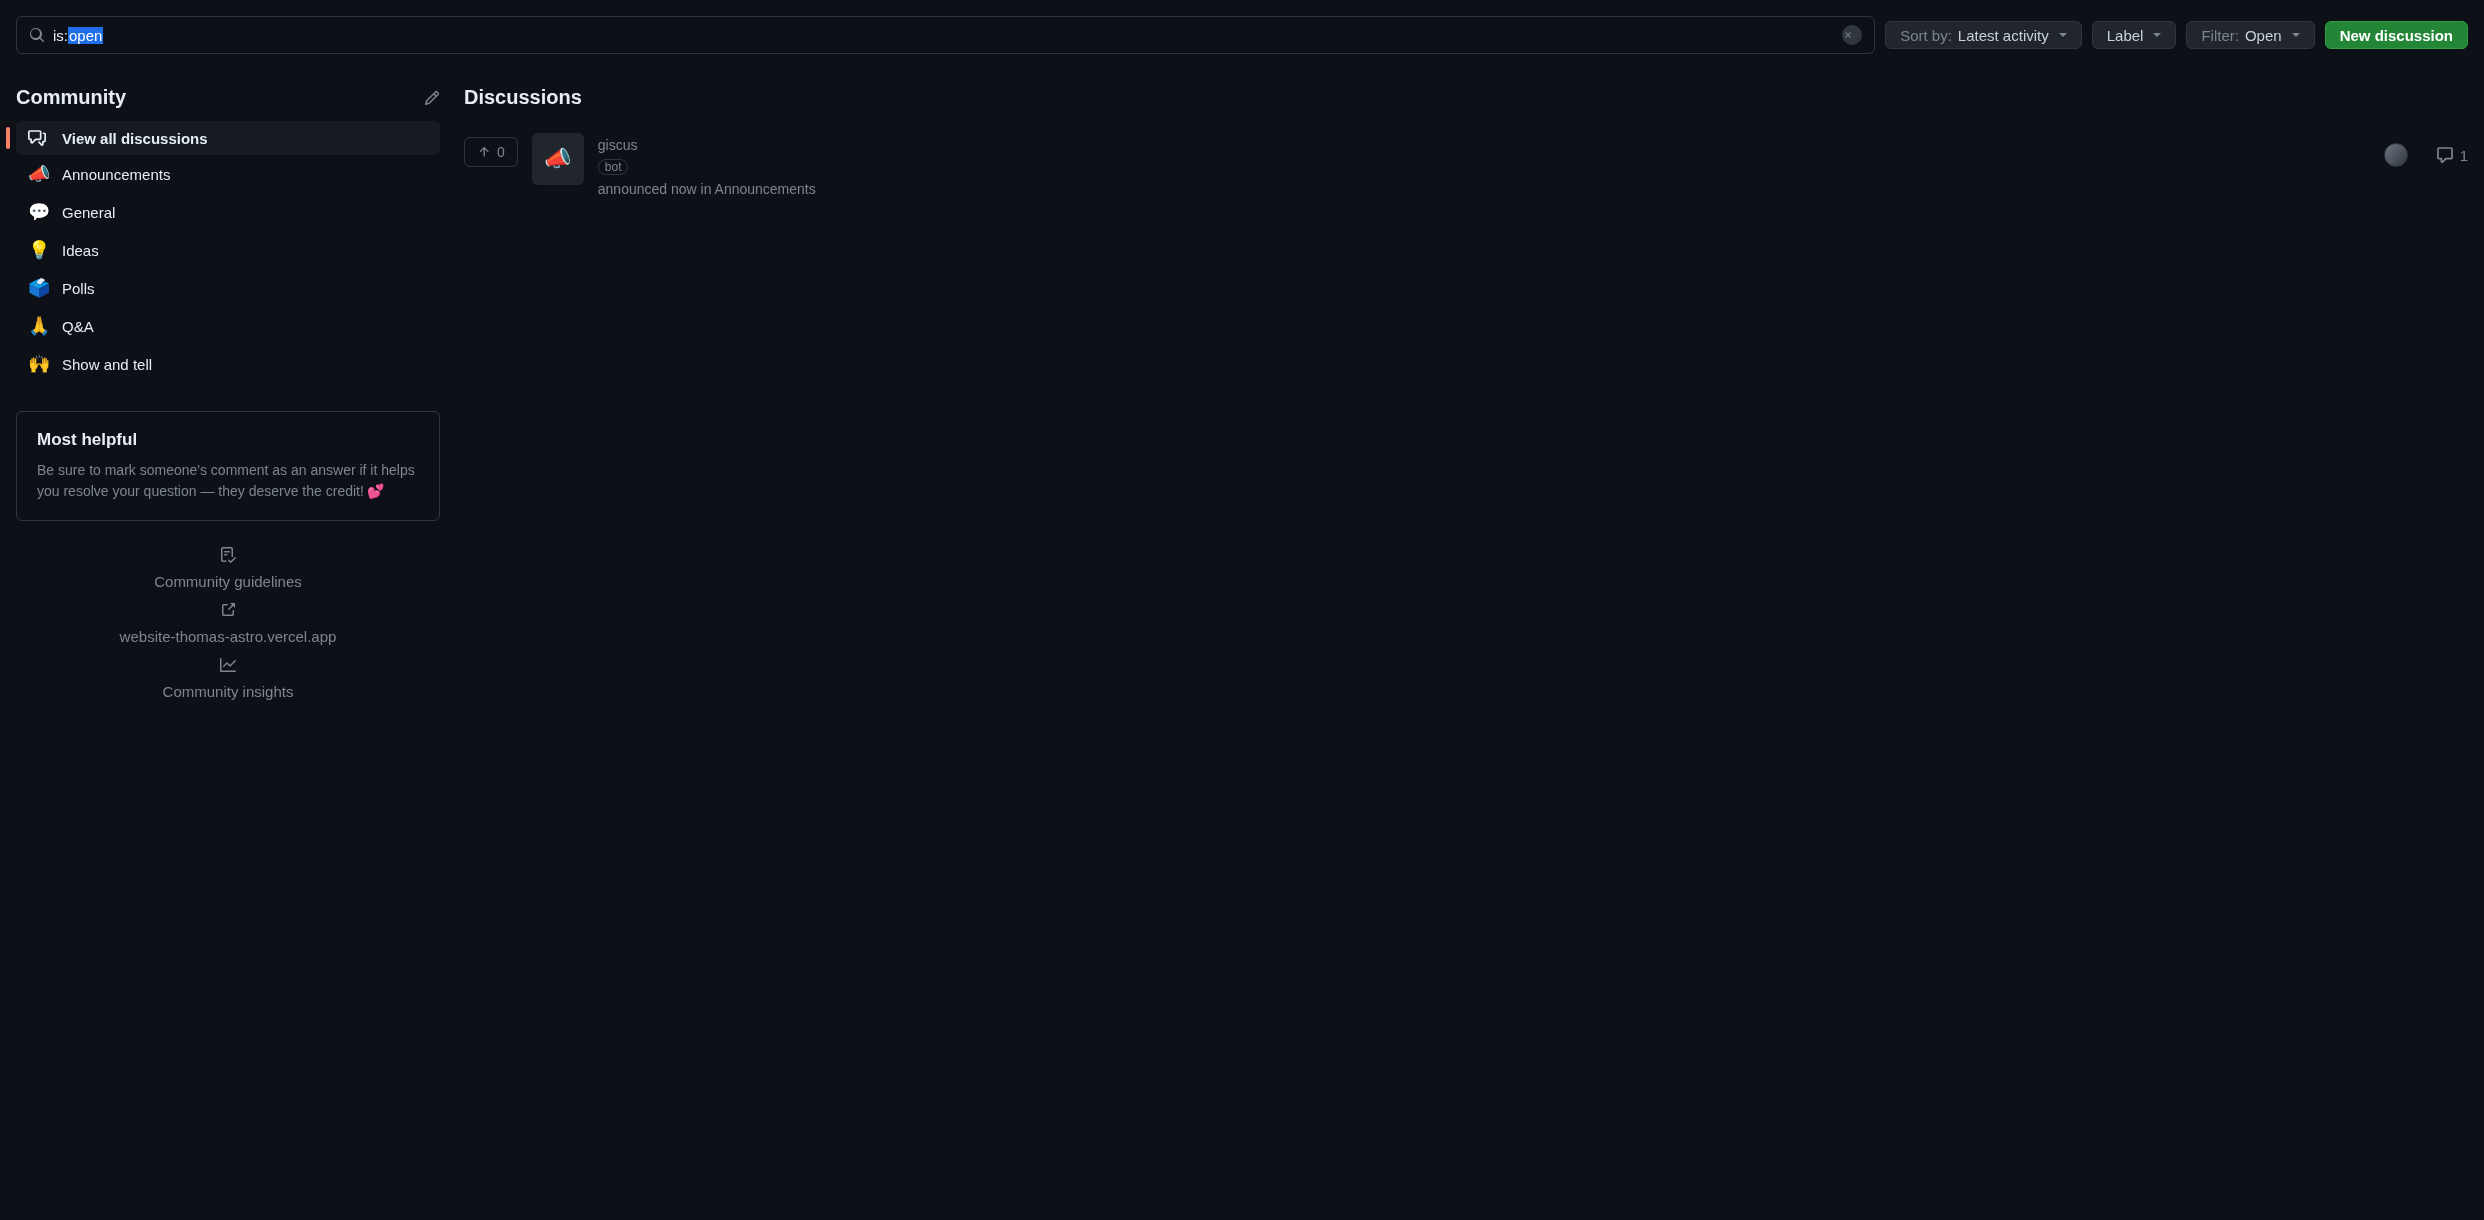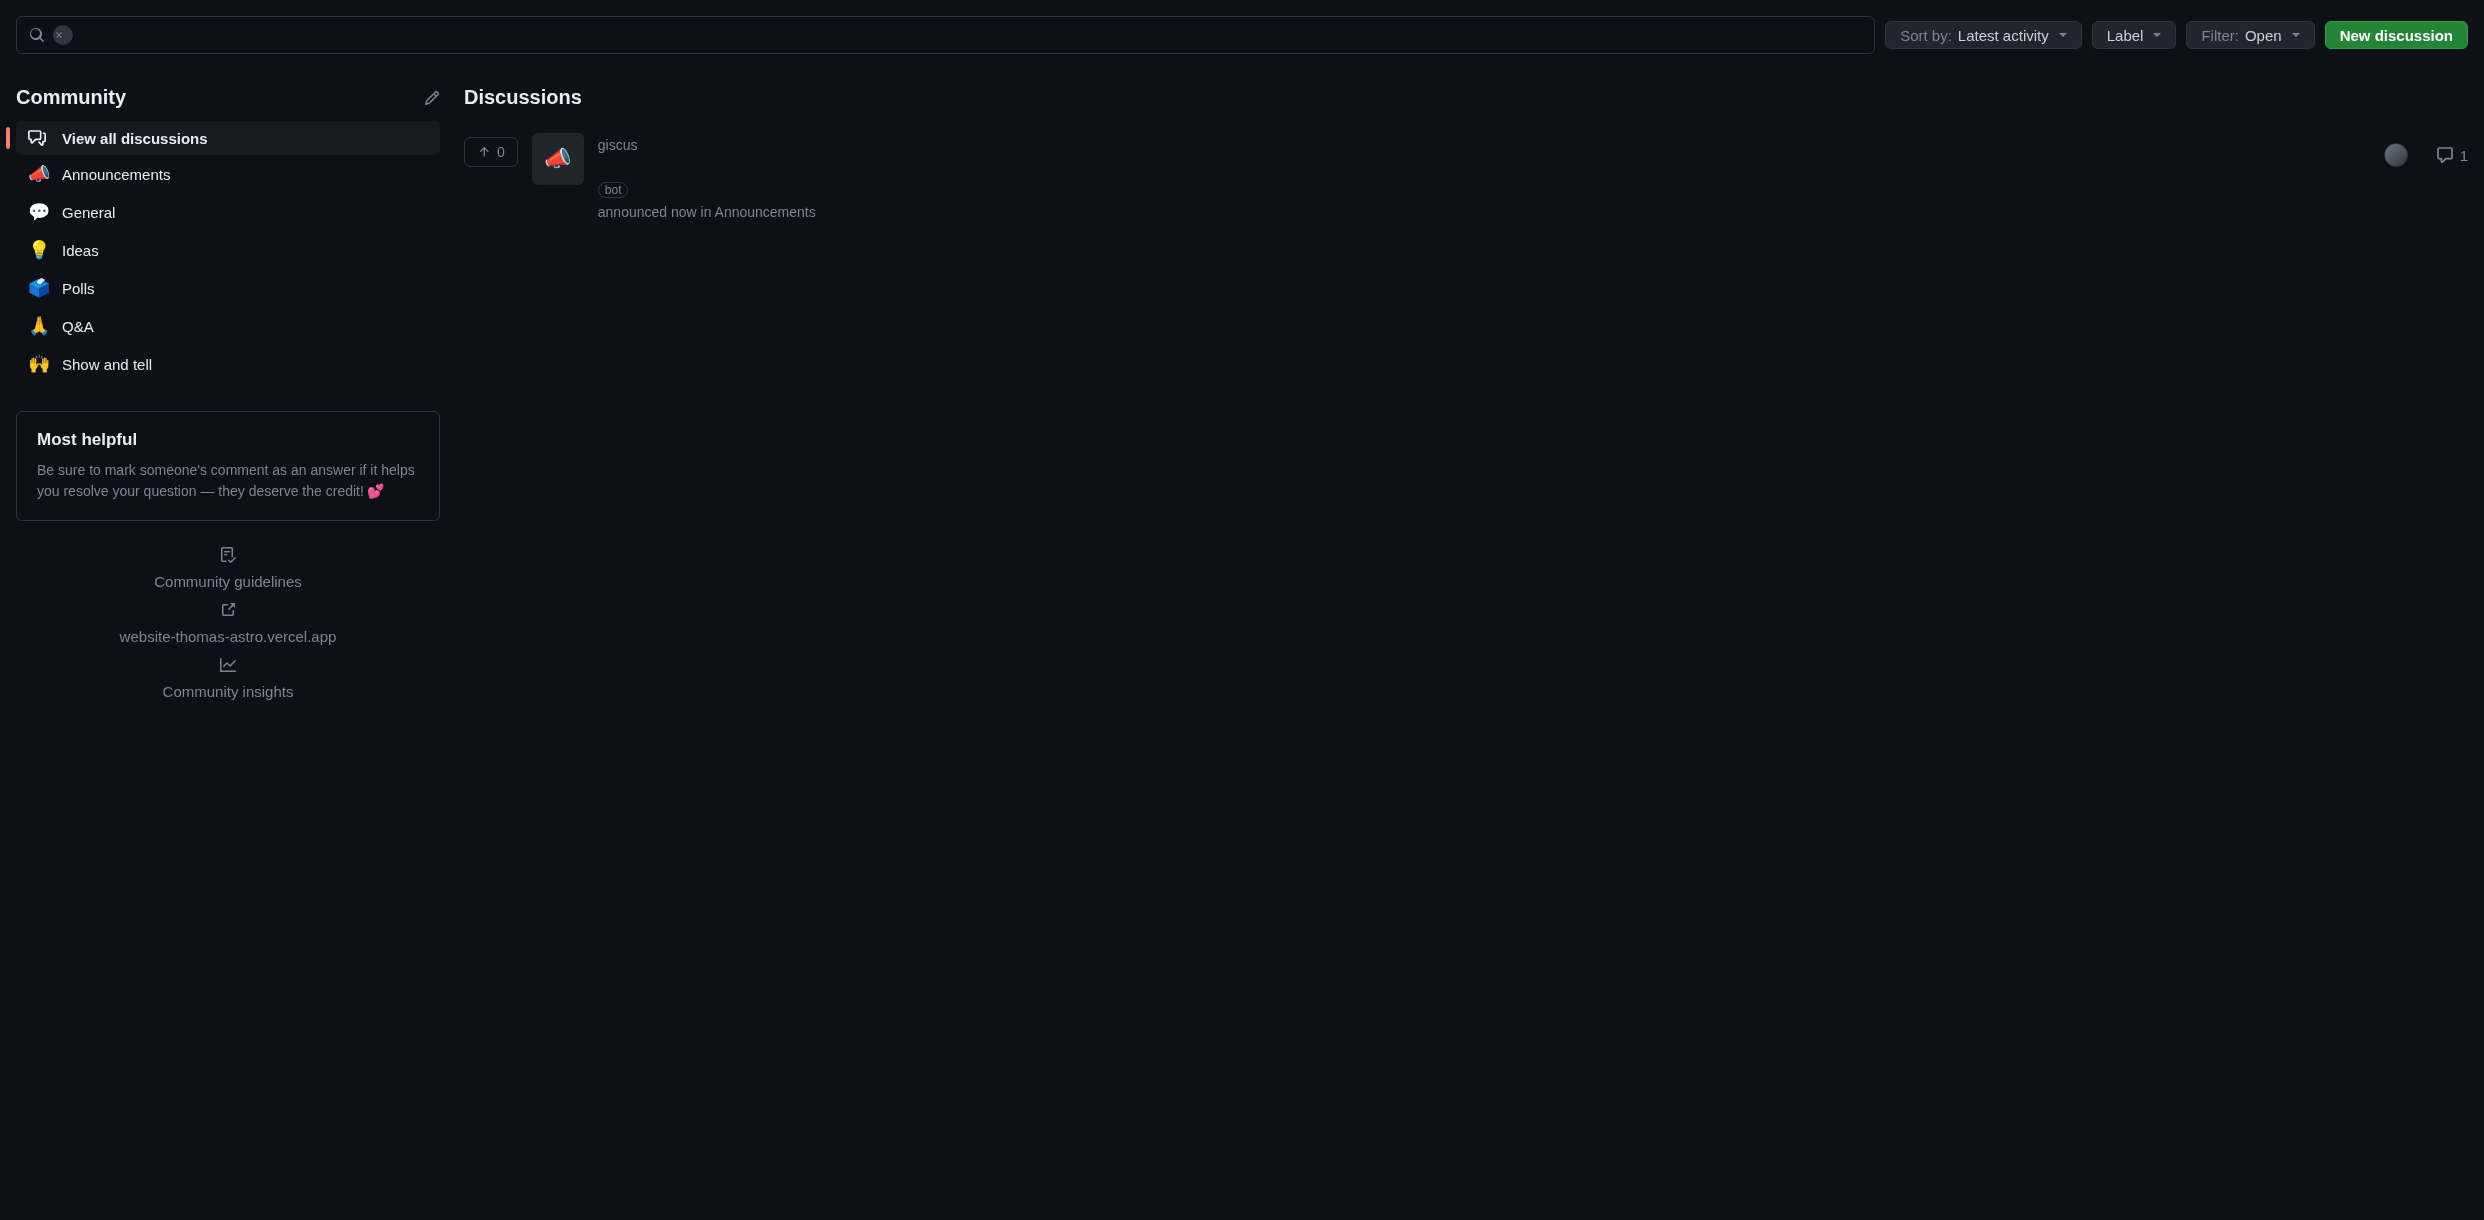--- a/index.html
+++ b/index.html
@@ -158,21 +158,20 @@
     font-size:14px;
     margin-top:4px;
     flex-direction:column;
   }
   .bot-badge {
     border:1px solid #30363d;
     border-radius:10px;
     padding:0 6px;
     font-size:12px;
     color:#7d8590;
-    margin-top:23px;
   }
   .disc-right {
     display:flex; align-items:center; gap:28px;
     margin-top:10px;
   }
   .avatar {
     width:24px; height:24px; border-radius:50%;
     background:linear-gradient(135deg,#6e7681,#30363d);
     border:1px solid #30363d;
   }
@@ -183,20 +182,23 @@
   svg { display:block; }
 </style>
 </head>
 <body>
 
 <div class="top-bar">
   <div class="search-wrap">
     <svg width="16" height="16" viewBox="0 0 16 16" fill="currentColor">
         <path d="M10.68 11.74a6 6 0 1 1 1.06-1.06l3.04 3.04a.75.75 0 1 1-1.06 1.06l-3.04-3.04ZM11 6.5a4.5 4.5 0 1 0-9 0 4.5 4.5 0 0 0 9 0Z"></path>
       </svg>
+    <div class="search-input">
+      <span class="search-prefix">is:</span><span class="search-open-sel">open</span>
+    </div>
     <div class="clear-btn">
       <svg width="10" height="10" viewBox="0 0 16 16" fill="currentColor">
           <path d="M3.72 3.72a.75.75 0 0 1 1.06 0L8 6.94l3.22-3.22a.75.75 0 1 1 1.06 1.06L9.06 8l3.22 3.22a.75.75 0 1 1-1.06 1.06L8 9.06l-3.22 3.22a.75.75 0 0 1-1.06-1.06L6.94 8 3.72 4.78a.75.75 0 0 1 0-1.06Z"></path>
         </svg>
     </div>
   </div>
 
   <div class="btn">
     <span class="muted">Sort by:</span>
     <span>Latest activity</span>

